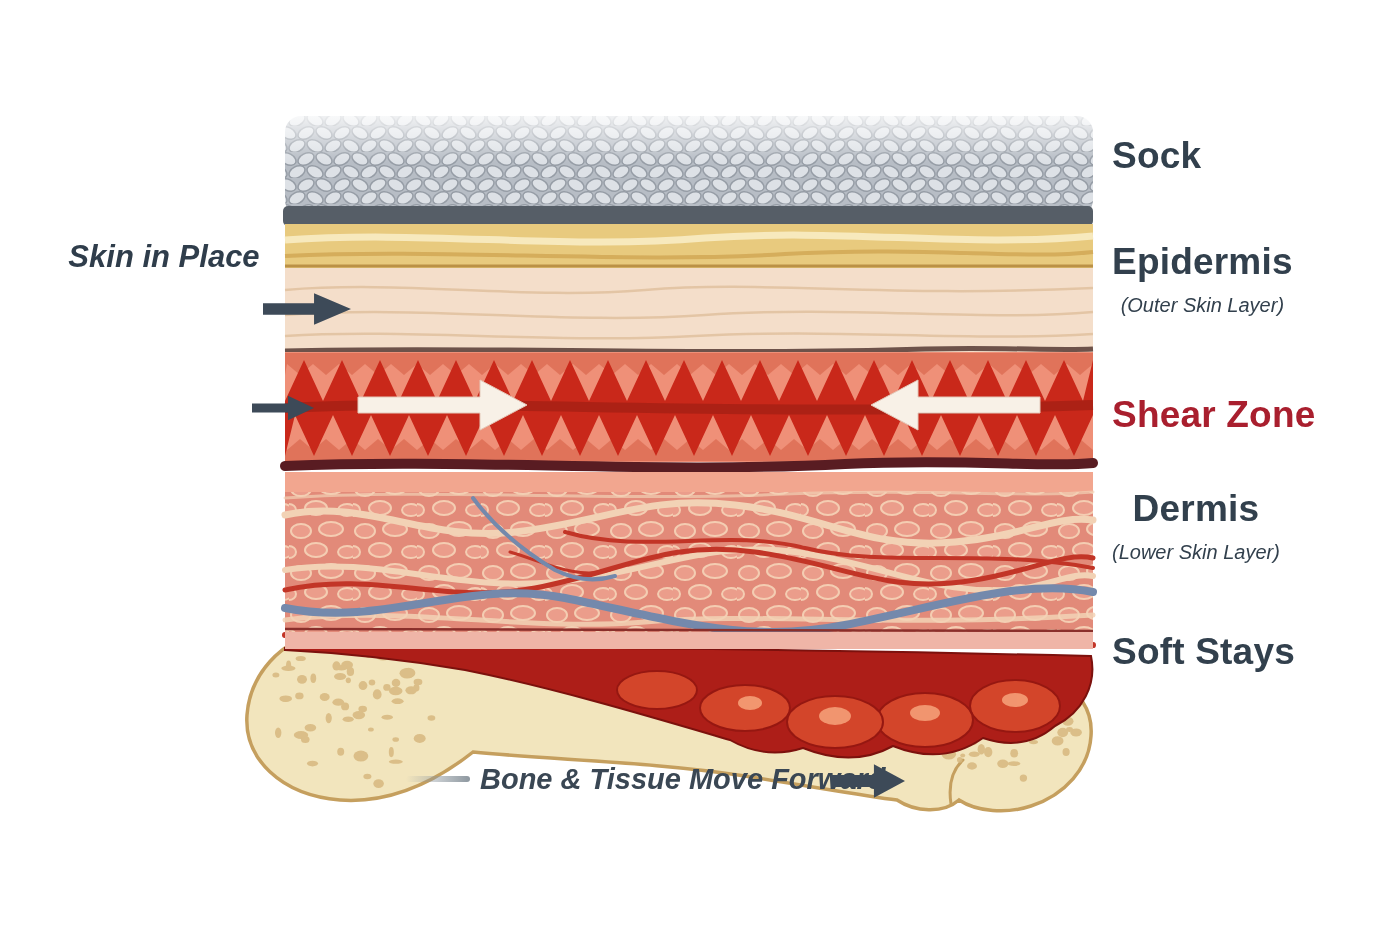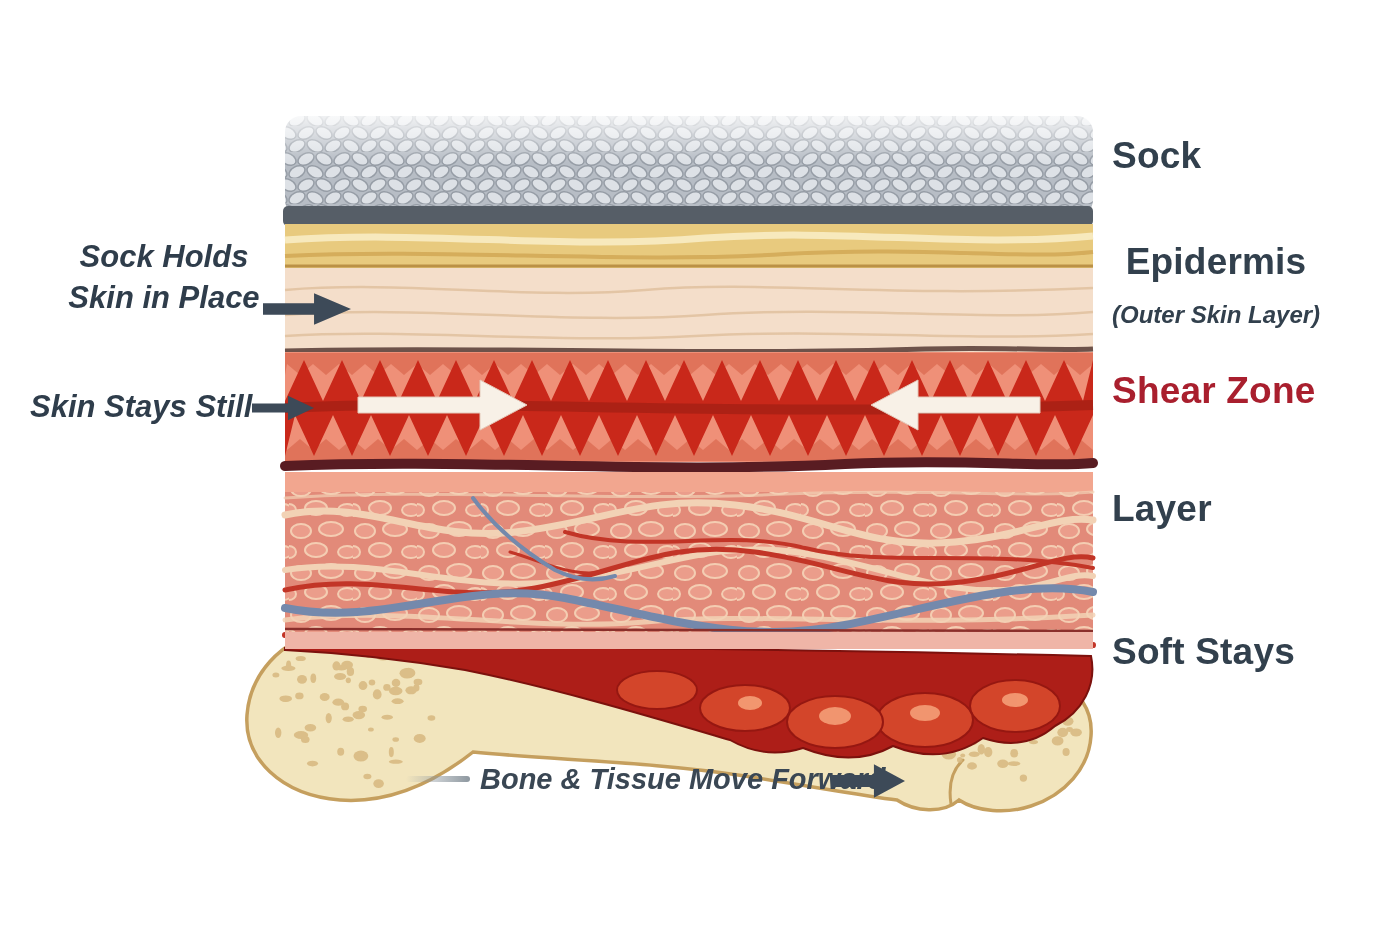--- a/index.html
+++ b/index.html
@@ -5,22 +5,22 @@
   html,body{margin:0;padding:0;}
   body{
     width:1400px;height:933px;background:#ffffff;position:relative;overflow:hidden;
     font-family:"Liberation Sans", sans-serif;
   }
   .stage{position:absolute;inset:0;}
   svg{position:absolute;left:225px;top:100px;}
   
   .rlabel{position:absolute;left:1112px;color:#32404d;text-align:center;}
   .rtitle{font-size:37px;font-weight:600;letter-spacing:.2px;line-height:44px;white-space:nowrap;}
-  .rsub{font-size:24px;font-style:italic;font-weight:700;line-height:30px;margin-top:16px;white-space:nowrap;}
-  .accent{color:#a91f2e;font-weight:700;}
+  .rsub{font-size:20px;font-style:italic;font-weight:400;line-height:30px;margin-top:6px;white-space:nowrap;}
+  .accent{color:#a91f2e;font-weight:700;margin-top:24px;}
   
   .llabel{position:absolute;color:#2f3d4b;font-style:italic;font-weight:600;font-size:31px;line-height:41px;text-align:center;white-space:nowrap;}
   .caption{position:absolute;color:#3a4754;font-style:italic;font-weight:600;font-size:29px;white-space:nowrap;}
   
   .dark-arrow{position:absolute;background:#3d4a58;
     clip-path:polygon(0 34%,58% 34%,58% 6%,100% 50%,58% 94%,58% 66%,0 66%);}
   .fade-line{position:absolute;height:6px;border-radius:3px;
     background:linear-gradient(to right,rgba(141,151,159,0),#8d979f);}
 </style>
 </head>
@@ -250,36 +250,33 @@
   <div class="rlabel" style="top:240px">
     <div class="rtitle">Epidermis</div>
     <div class="rsub">(Outer Skin Layer)</div>
   </div>
 
   <div class="rlabel" style="top:369px">
     <div class="rtitle accent">Shear Zone</div>
   </div>
 
   <div class="rlabel" style="top:487px">
-    <div class="rtitle">Layer</div>
+    <div class="rtitle">Dermis</div>
+    <div class="rsub">(Lower Skin Layer)</div>
   </div>
 
   <div class="rlabel" style="top:629px">
     <div class="rtitle" style="line-height:45px">Soft Stays</div>
   </div>
 
   <div class="llabel" style="left:58px;top:236px;width:212px">
-    <div>Sock Holds</div>
     <div>Skin in Place</div>
   </div>
   <div class="dark-arrow" style="left:263px;top:291px;width:88px;height:36px"></div>
 
-  <div class="llabel" style="left:30px;top:386px;width:217px;text-align:right">
-    <span>Skin Stays Still</span>
-  </div>
   <div class="dark-arrow" style="left:252px;top:394px;width:62px;height:28px"></div>
 
   <div class="fade-line" style="left:406px;top:776px;width:64px"></div>
   <div class="caption" style="left:480px;top:763px">
     <span>Bone &amp; Tissue Move Forward</span>
   </div>
   <div class="dark-arrow" style="left:831px;top:762px;width:74px;height:38px"></div>
 
 </div>
 

